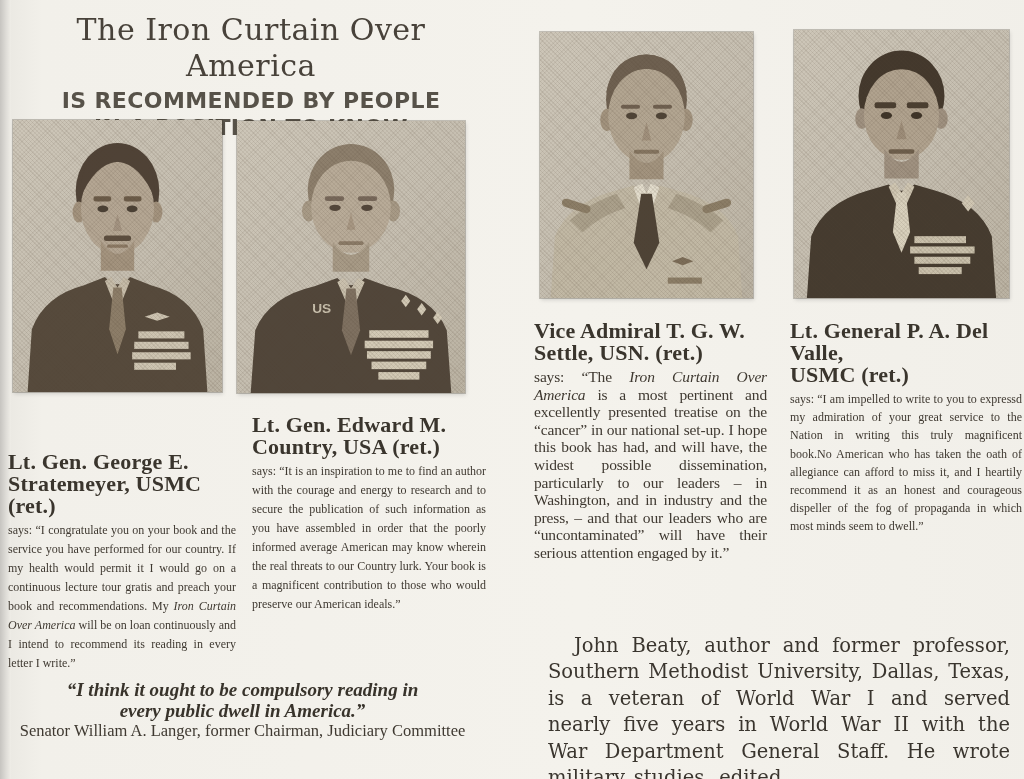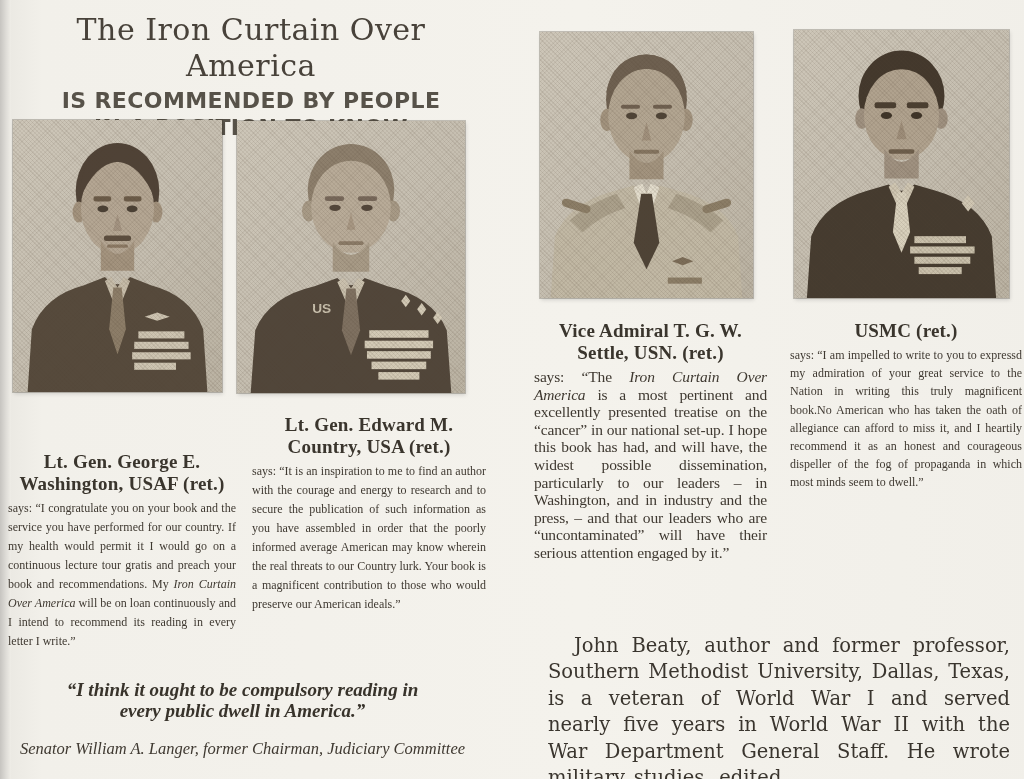--- a/index.html
+++ b/index.html
@@ -25,38 +25,38 @@
     background:
       repeating-linear-gradient(45deg,rgba(80,65,50,.10) 0 1px,transparent 1px 3px),
       repeating-linear-gradient(-45deg,rgba(80,65,50,.07) 0 1px,transparent 1px 3px);}
   .photo svg{display:block;width:100%;height:100%;}
   #photo-1{left:13px;top:120px;width:209px;height:272px;}
   #photo-2{left:237px;top:121px;width:228px;height:272px;}
   #photo-3{left:540px;top:32px;width:213px;height:266px;}
   #photo-4{left:794px;top:30px;width:215px;height:268px;}
   
   .testimonial{position:absolute;}
-  .officer-name{font-weight:bold;font-size:19px;line-height:22px;
-    text-align:center;color:#3a352d;letter-spacing:.2px;}
+  .officer-name{font-weight:bold;font-size:22px;line-height:22px;
+    text-align:left;color:#3a352d;letter-spacing:.2px;}
   .testimonial-text{margin-top:4px;font-size:12px;text-align:justify;
     color:#3f3931;}
   .it{font-style:italic;}
   #testimonial-1{left:8px;top:406px;width:228px;margin-top:45px;}
   #testimonial-1 .testimonial-text{line-height:19px;}
   #testimonial-2{left:252px;top:414px;width:234px;}
   #testimonial-2 .testimonial-text{line-height:19px;}
   #testimonial-3{left:534px;top:320px;width:233px;}
   #testimonial-3 .testimonial-text{font-size:15.5px;line-height:17.6px;letter-spacing:-.15px;}
   #testimonial-4{left:790px;top:320px;width:232px;}
   #testimonial-4 .testimonial-text{line-height:18.2px;}
   
   .langer{position:absolute;left:15px;top:680px;width:455px;text-align:center;}
   .langer .quote-line{font-weight:bold;font-style:italic;font-size:19px;
     line-height:20.5px;color:#38332b;}
-  .langer .quote-attribution{margin-top:18px;font-size:16.5px;line-height:19px;color:#3f3931;font-style:italic;}
+  .langer .quote-attribution{margin-top:0;font-size:16.5px;line-height:19px;color:#3f3931;}
   
   .beaty{position:absolute;left:548px;top:613px;width:462px;
     font-family:"DejaVu Serif",serif;font-size:19.5px;line-height:26.5px;
     text-align:justify;text-indent:26px;color:#3a352e;word-spacing:2.5px;}
 </style>
 </head>
 <body>
 
 <div class="page">
   <div class="edge-strip"></div>
@@ -177,21 +177,21 @@
         <rect x="54" y="105" width="30" height="3.4"></rect>
         <rect x="56" y="110" width="26" height="3.4"></rect>
         <rect x="58" y="115" width="20" height="3.4"></rect>
       </g>
     </svg>
   </div>
 
   <section class="testimonial" id="testimonial-1">
     <div class="officer-name">
       <div>Lt. Gen. George E.</div>
-      <div>Washington, USAF (ret.)</div>
+      <div>Stratemeyer, USMC (ret.)</div>
     </div>
     <p class="testimonial-text"><span>says: “I congratulate you on your book and the service you have performed for our country. If my health would permit it I would go on a continuous lecture tour gratis and preach your book and recommendations. My </span><span class="it">Iron Curtain Over America</span><span> will be on loan continuously and I intend to recommend its reading in every letter I write.”</span></p>
   </section>
 
   <section class="testimonial" id="testimonial-2">
     <div class="officer-name">
       <div>Lt. Gen. Edward M.</div>
       <div>Country, USA (ret.)</div>
     </div>
     <p class="testimonial-text"><span>says: “It is an inspiration to me to find an author with the courage and energy to research and to secure the publication of such information as you have assembled in order that the poorly informed average American may know wherein the real threats to our Country lurk. Your book is a magnificent contribution to those who would preserve our American ideals.”</span></p>
@@ -200,20 +200,21 @@
   <section class="testimonial" id="testimonial-3">
     <div class="officer-name">
       <div>Vice Admiral T. G. W.</div>
       <div>Settle, USN. (ret.)</div>
     </div>
     <p class="testimonial-text"><span>says: “The </span><span class="it">Iron Curtain Over America</span><span> is a most pertinent and excellently presented treatise on the “cancer” in our national set-up. I hope this book has had, and will have, the widest possible dissemination, particularly to our leaders – in Washington, and in industry and the press, – and that our leaders who are “uncontaminated” will have their serious attention engaged by it.”</span></p>
   </section>
 
   <section class="testimonial" id="testimonial-4">
     <div class="officer-name">
+      <div>Lt. General P. A. Del Valle,</div>
       <div>USMC (ret.)</div>
     </div>
     <p class="testimonial-text"><span>says: “I am impelled to write to you to expressd my admiration of your great service to the Nation in writing this truly magnificent book.No American who has taken the oath of allegiance can afford to miss it, and I heartily recommend it as an honest and courageous dispeller of the fog of propaganda in which most minds seem to dwell.”</span></p>
   </section>
 
   <section class="langer">
     <div class="quote-line">“I think it ought to be compulsory reading in</div>
     <div class="quote-line">every public dwell in America.”</div>
     <div class="quote-attribution">Senator William A. Langer, former Chairman, Judiciary Committee</div>
   </section>

